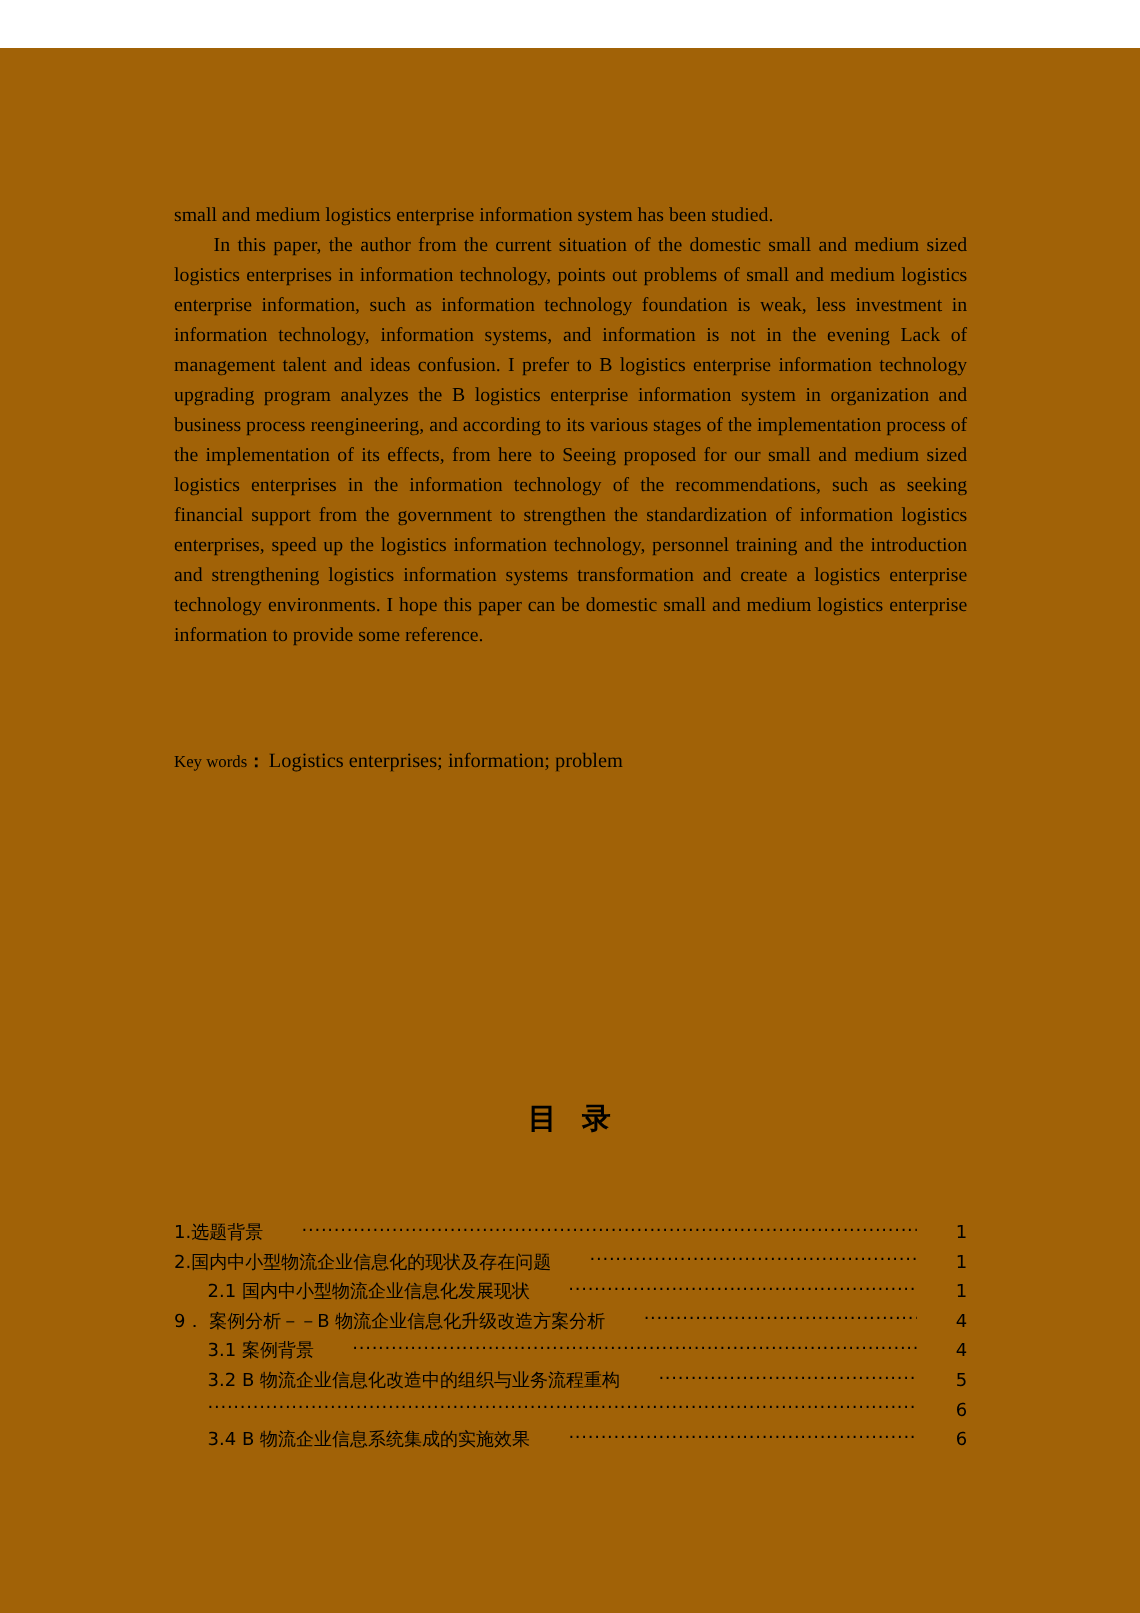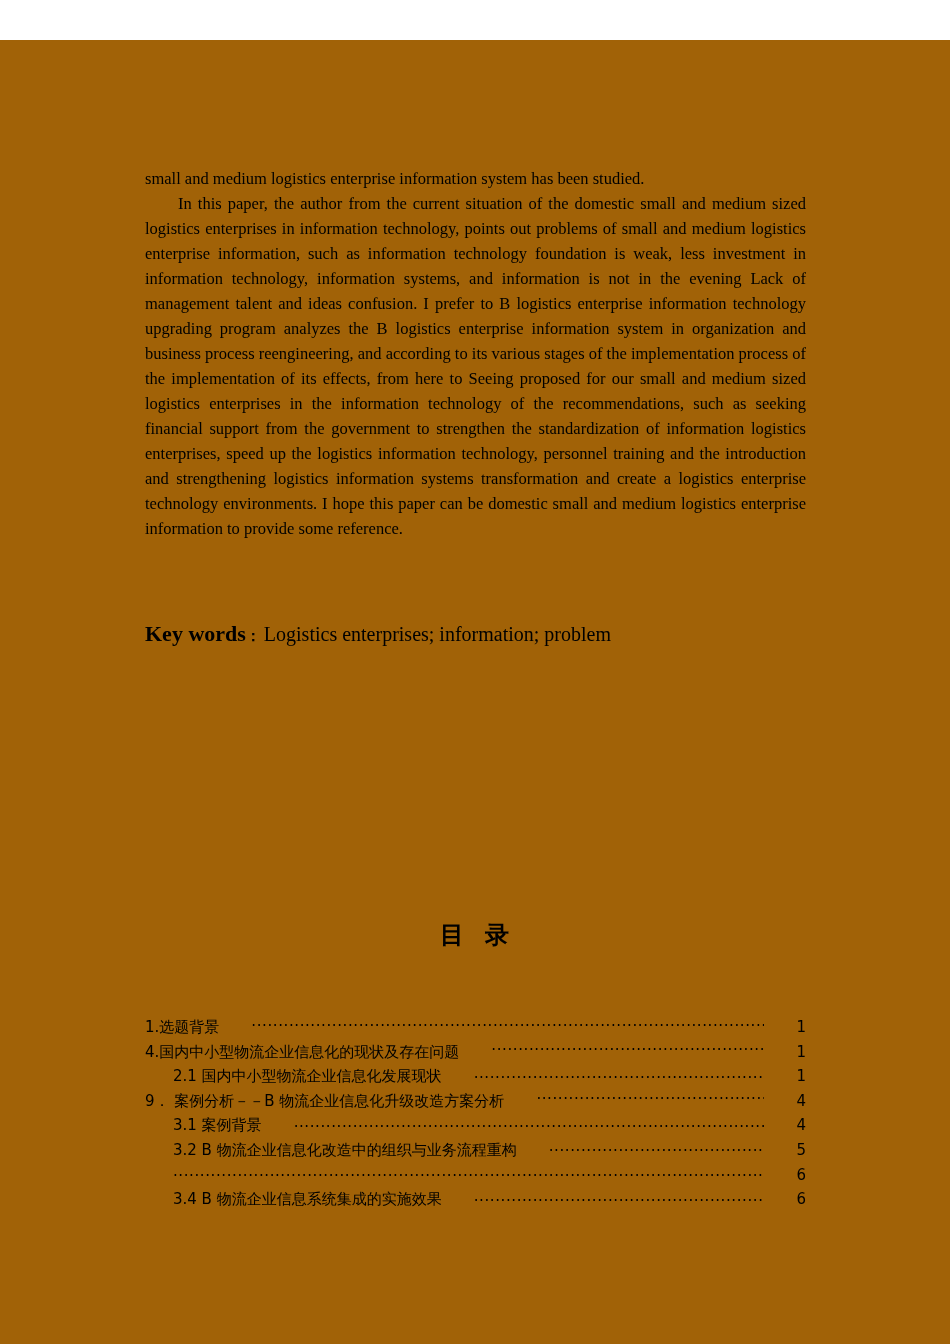--- a/index.html
+++ b/index.html
@@ -57,40 +57,40 @@
     position: absolute;
     left: 145px;
     top: 581px;
     width: 661px;
     font-family: "Liberation Serif", "DejaVu Serif", serif;
     font-size: 16.5px;
     line-height: 25px;
     white-space: nowrap;
   }
   .keywords-label {
-    font-weight: bold;
-    font-size: 22px;
+    font-weight: normal;
+    font-size: 14px;
   }
   .keywords-colon {
     font-weight: bold;
     font-size: 15px;
   }
   .keywords-value {
-    font-size: 20px;
+    font-size: 17px;
     padding-left: 3px;
   }
 
   
   .toc-heading {
     position: absolute;
     left: 0;
     top: 878px;
     width: 950px;
     text-align: center;
-    font-family: Liberation Serif, serif;
+    font-family: Liberation Mono, monospace;
     font-weight: bold;
     font-size: 24px;
     letter-spacing: 1px;
     line-height: 34px;
   }
   .toc-heading .gap {
     display: inline-block;
     width: 20px;
   }
 
@@ -108,21 +108,20 @@
     font-size: 15px;
     line-height: 24.6px;
     height: 24.6px;
     color: #000;
     white-space: nowrap;
     overflow: hidden;
     gap: 32px;
   }
   .toc-row.level2 {
     padding-left: 28px;
-    align-items: center;
   }
   .toc-title {
     flex: 0 0 auto;
   }
   .toc-dots {
     flex: 1 1 auto;
     overflow: hidden;
     position: relative;
     height: 1em;
     margin: 0 0px;
@@ -163,21 +162,21 @@
     <span>目</span><span class="gap"></span><span>录</span>
   </div>
 
   <div class="toc-list" id="toc-list">
       <div class="toc-row">
         <span class="toc-title">1.选题背景</span>
         <span class="toc-dots"></span>
         <span class="toc-page">1</span>
       </div>
       <div class="toc-row">
-        <span class="toc-title">4.国内中小型物流企业信息化的现状及存在问题</span>
+        <span class="toc-title">2.国内中小型物流企业信息化的现状及存在问题</span>
         <span class="toc-dots"></span>
         <span class="toc-page">1</span>
       </div>
       <div class="toc-row level2">
         <span class="toc-title">2.1 国内中小型物流企业信息化发展现状</span>
         <span class="toc-dots"></span>
         <span class="toc-page">1</span>
       </div>
       <div class="toc-row">
         <span class="toc-title">9． 案例分析－－B 物流企业信息化升级改造方案分析</span>

